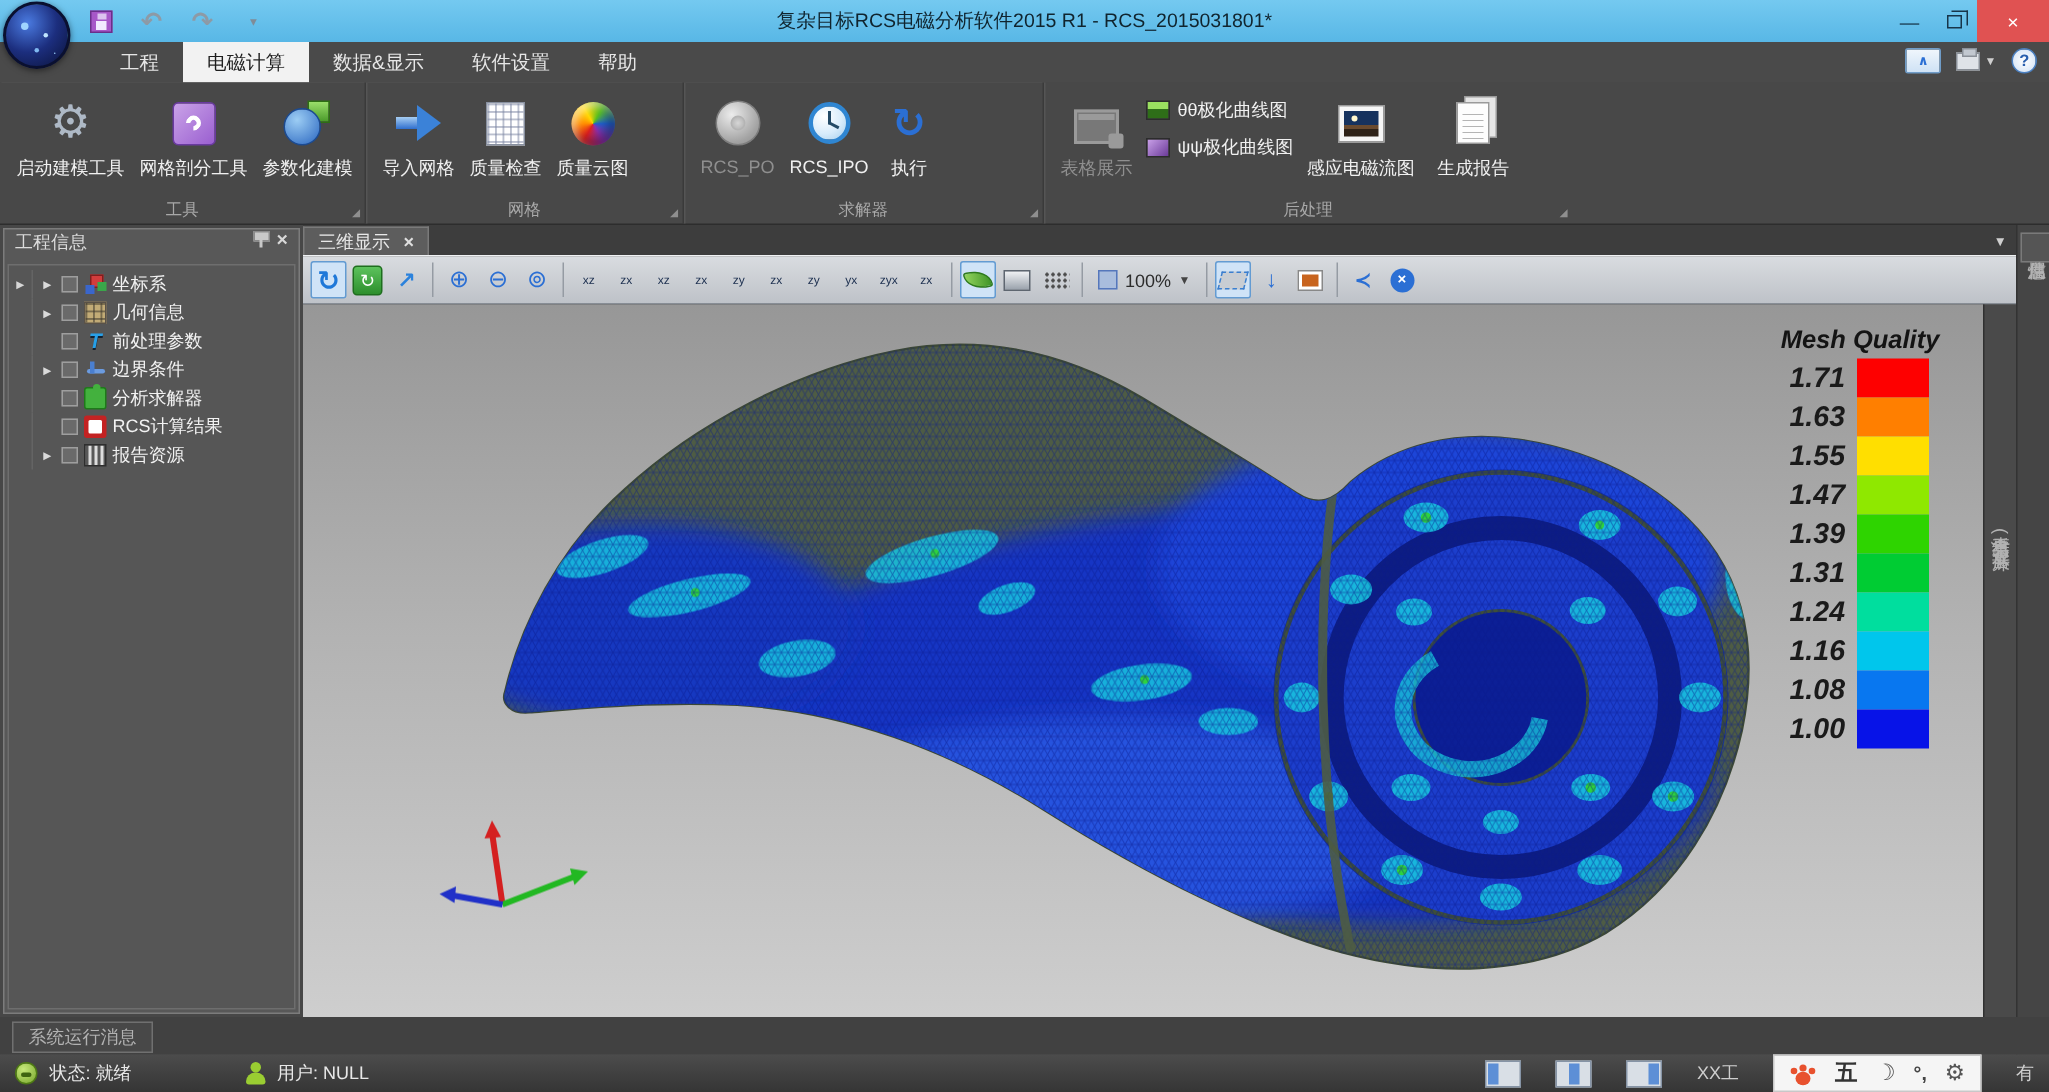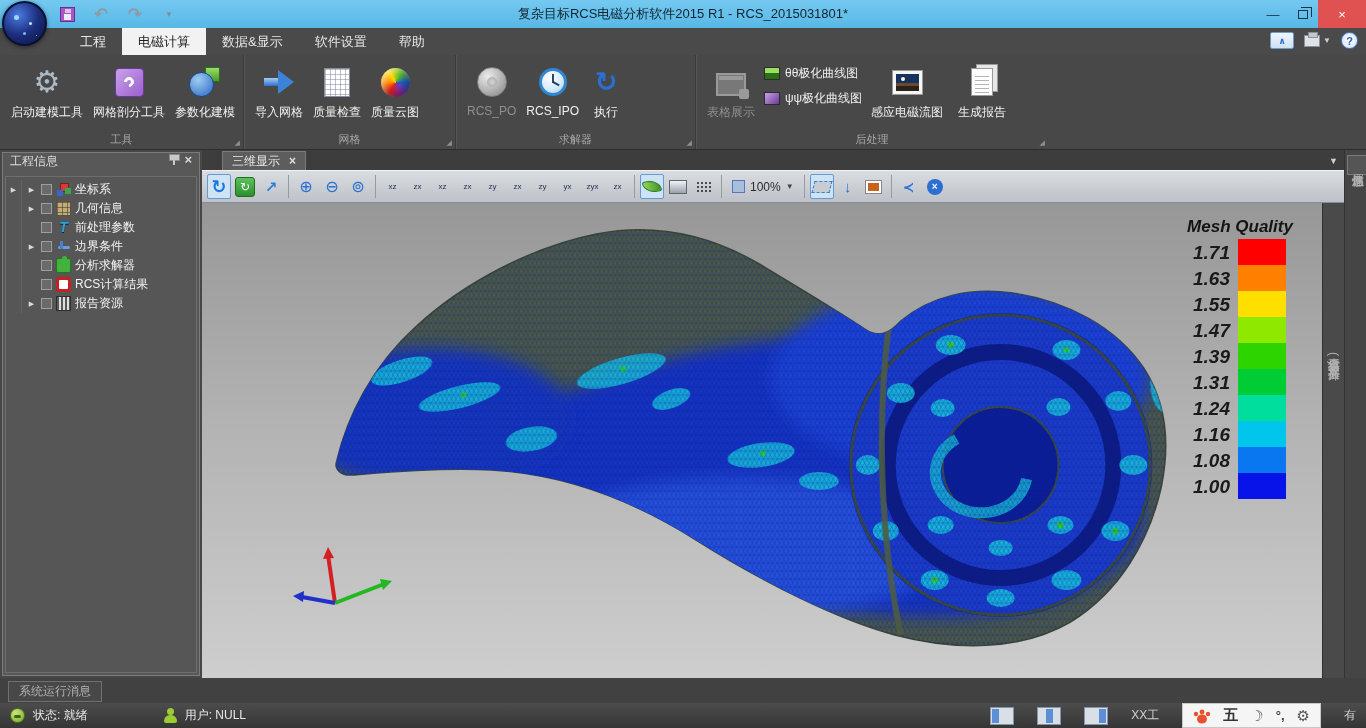--- a/index.html
+++ b/index.html
@@ -102,21 +102,21 @@
 .ti-bound::after{content:"";position:absolute;left:4px;top:2px;width:3px;height:8px;background:#4a7fd0}
 .ti-puzzle{background:#43b13e;border:1px solid #1e7a1a;border-radius:2px}
 .ti-puzzle::after{content:"";position:absolute;top:-3px;left:5px;width:5px;height:5px;border-radius:50%;background:#43b13e}
 .ti-rcs{background:#c32222;border-radius:2px}
 .ti-rcs::after{content:"";position:absolute;inset:3px;background:#fff;border-radius:1px}
 .ti-rep{background:#585858;border:1px solid #2e2e2e;background-image:linear-gradient(90deg,#ddd 2px,transparent 2px);background-size:4px 100%;background-position:2px 4px}
 
 
 .center{position:absolute;left:202px;top:150px;width:1142px;height:528px;display:flex;flex-direction:column}
 .tabbar{height:20px;background:#3d3d3d;display:flex;align-items:flex-end;position:relative}
-.dtab{height:19px;margin-left:20px;padding:0 9px;background:#5d5d5d;border:1px solid #7a7a7a;border-bottom:none;color:#e8e8e8;display:flex;align-items:center;gap:9px;font-size:12px}
+.dtab{height:19px;margin-left:0;padding:0 9px;background:#5d5d5d;border:1px solid #7a7a7a;border-bottom:none;color:#e8e8e8;display:flex;align-items:center;gap:9px;font-size:12px}
 .dtab .x{font-weight:bold;font-size:12px;color:#e0e0e0}
 .tab-caret{position:absolute;right:6px;bottom:4px;color:#cfcfcf;font-size:9px}
 .vptb{height:33px;background:linear-gradient(#d9dce0,#bec2c8);border-top:1px solid #f0f2f4;border-bottom:1px solid #878d95;display:flex;align-items:center;padding:0 5px;gap:2px;color:#223}
 .tb{min-width:24px;height:25px;display:flex;align-items:center;justify-content:center;border:1px solid transparent;border-radius:2px}
 .tb.sel{background:#cfe3f7;border-color:#639bd2}
 .tsep{width:1px;height:23px;background:#959ba3;margin:0 3px;flex:none}
 .ic-rot{color:#1f78d8;font-size:18px;font-weight:bold;line-height:1}
 .grn{width:20px;height:20px;background:linear-gradient(#5cc25c,#2d8f2d);border:1px solid #1e6e1e;border-radius:3px;color:#fff;font-size:12px;display:flex;align-items:center;justify-content:center}
 .ic-pan{color:#2b82dc;font-size:15px;font-weight:bold}
 .ic-mag{color:#2b6fd4;font-size:16px;line-height:1}

